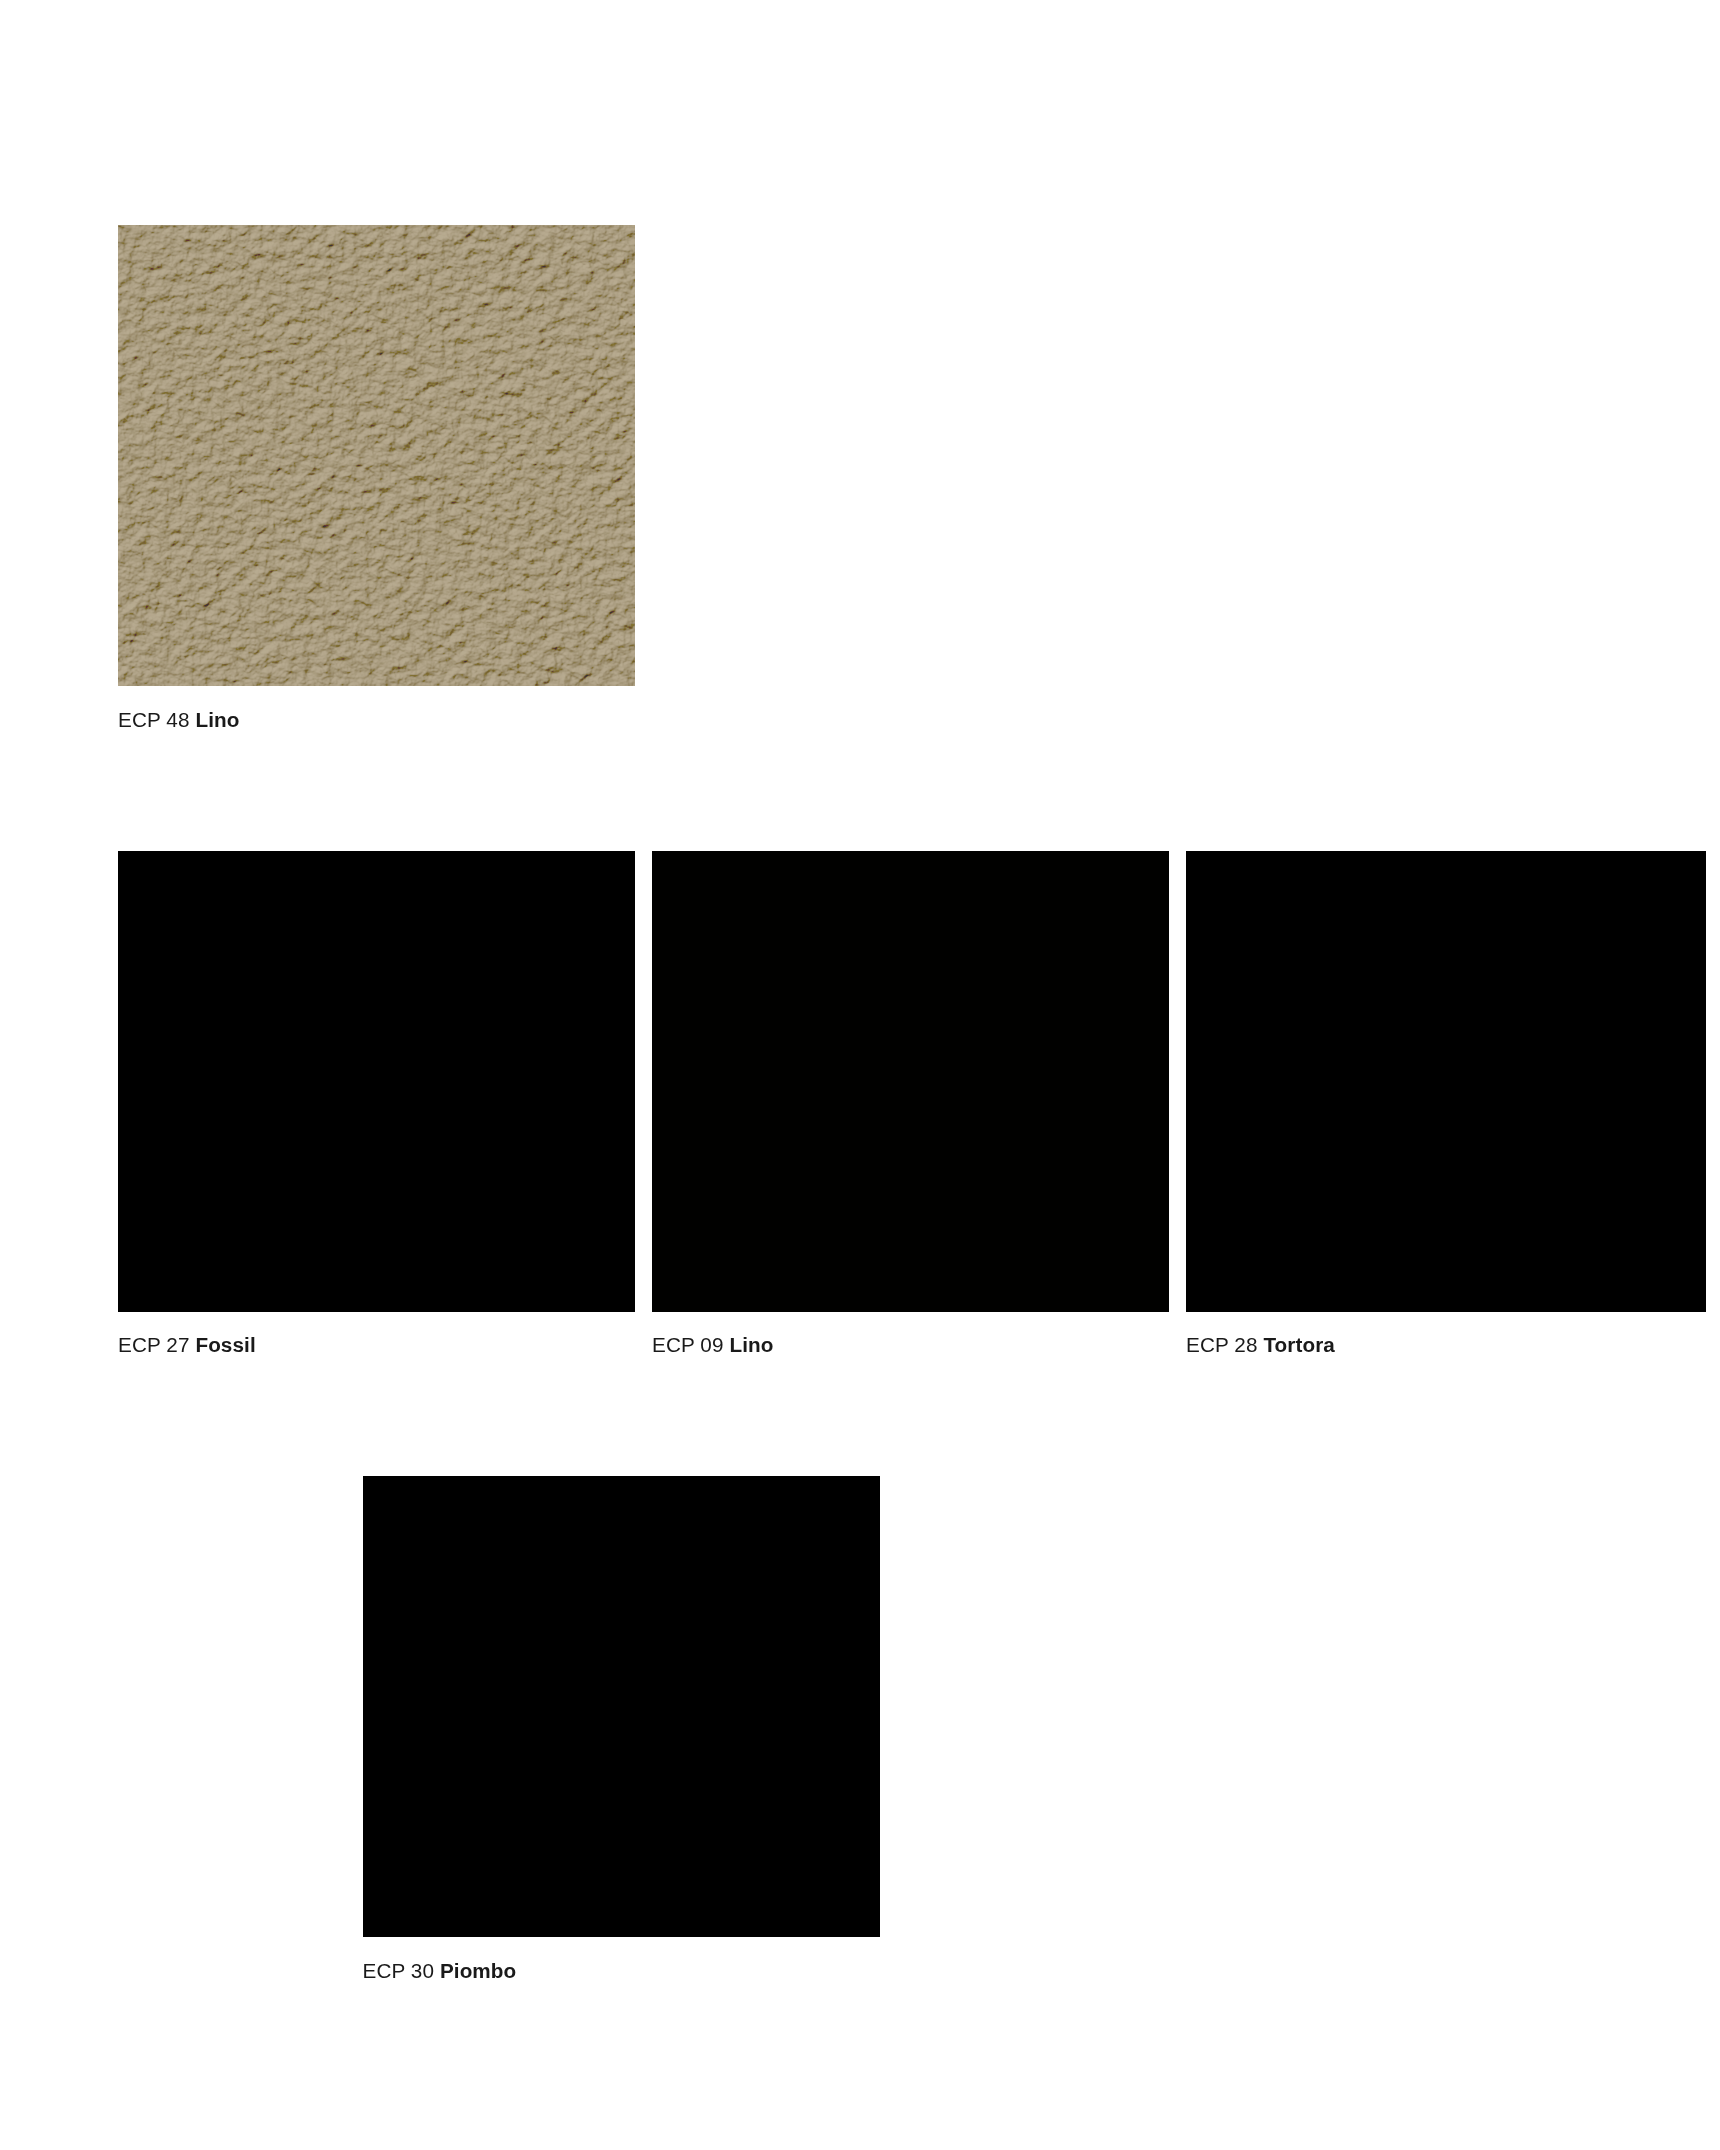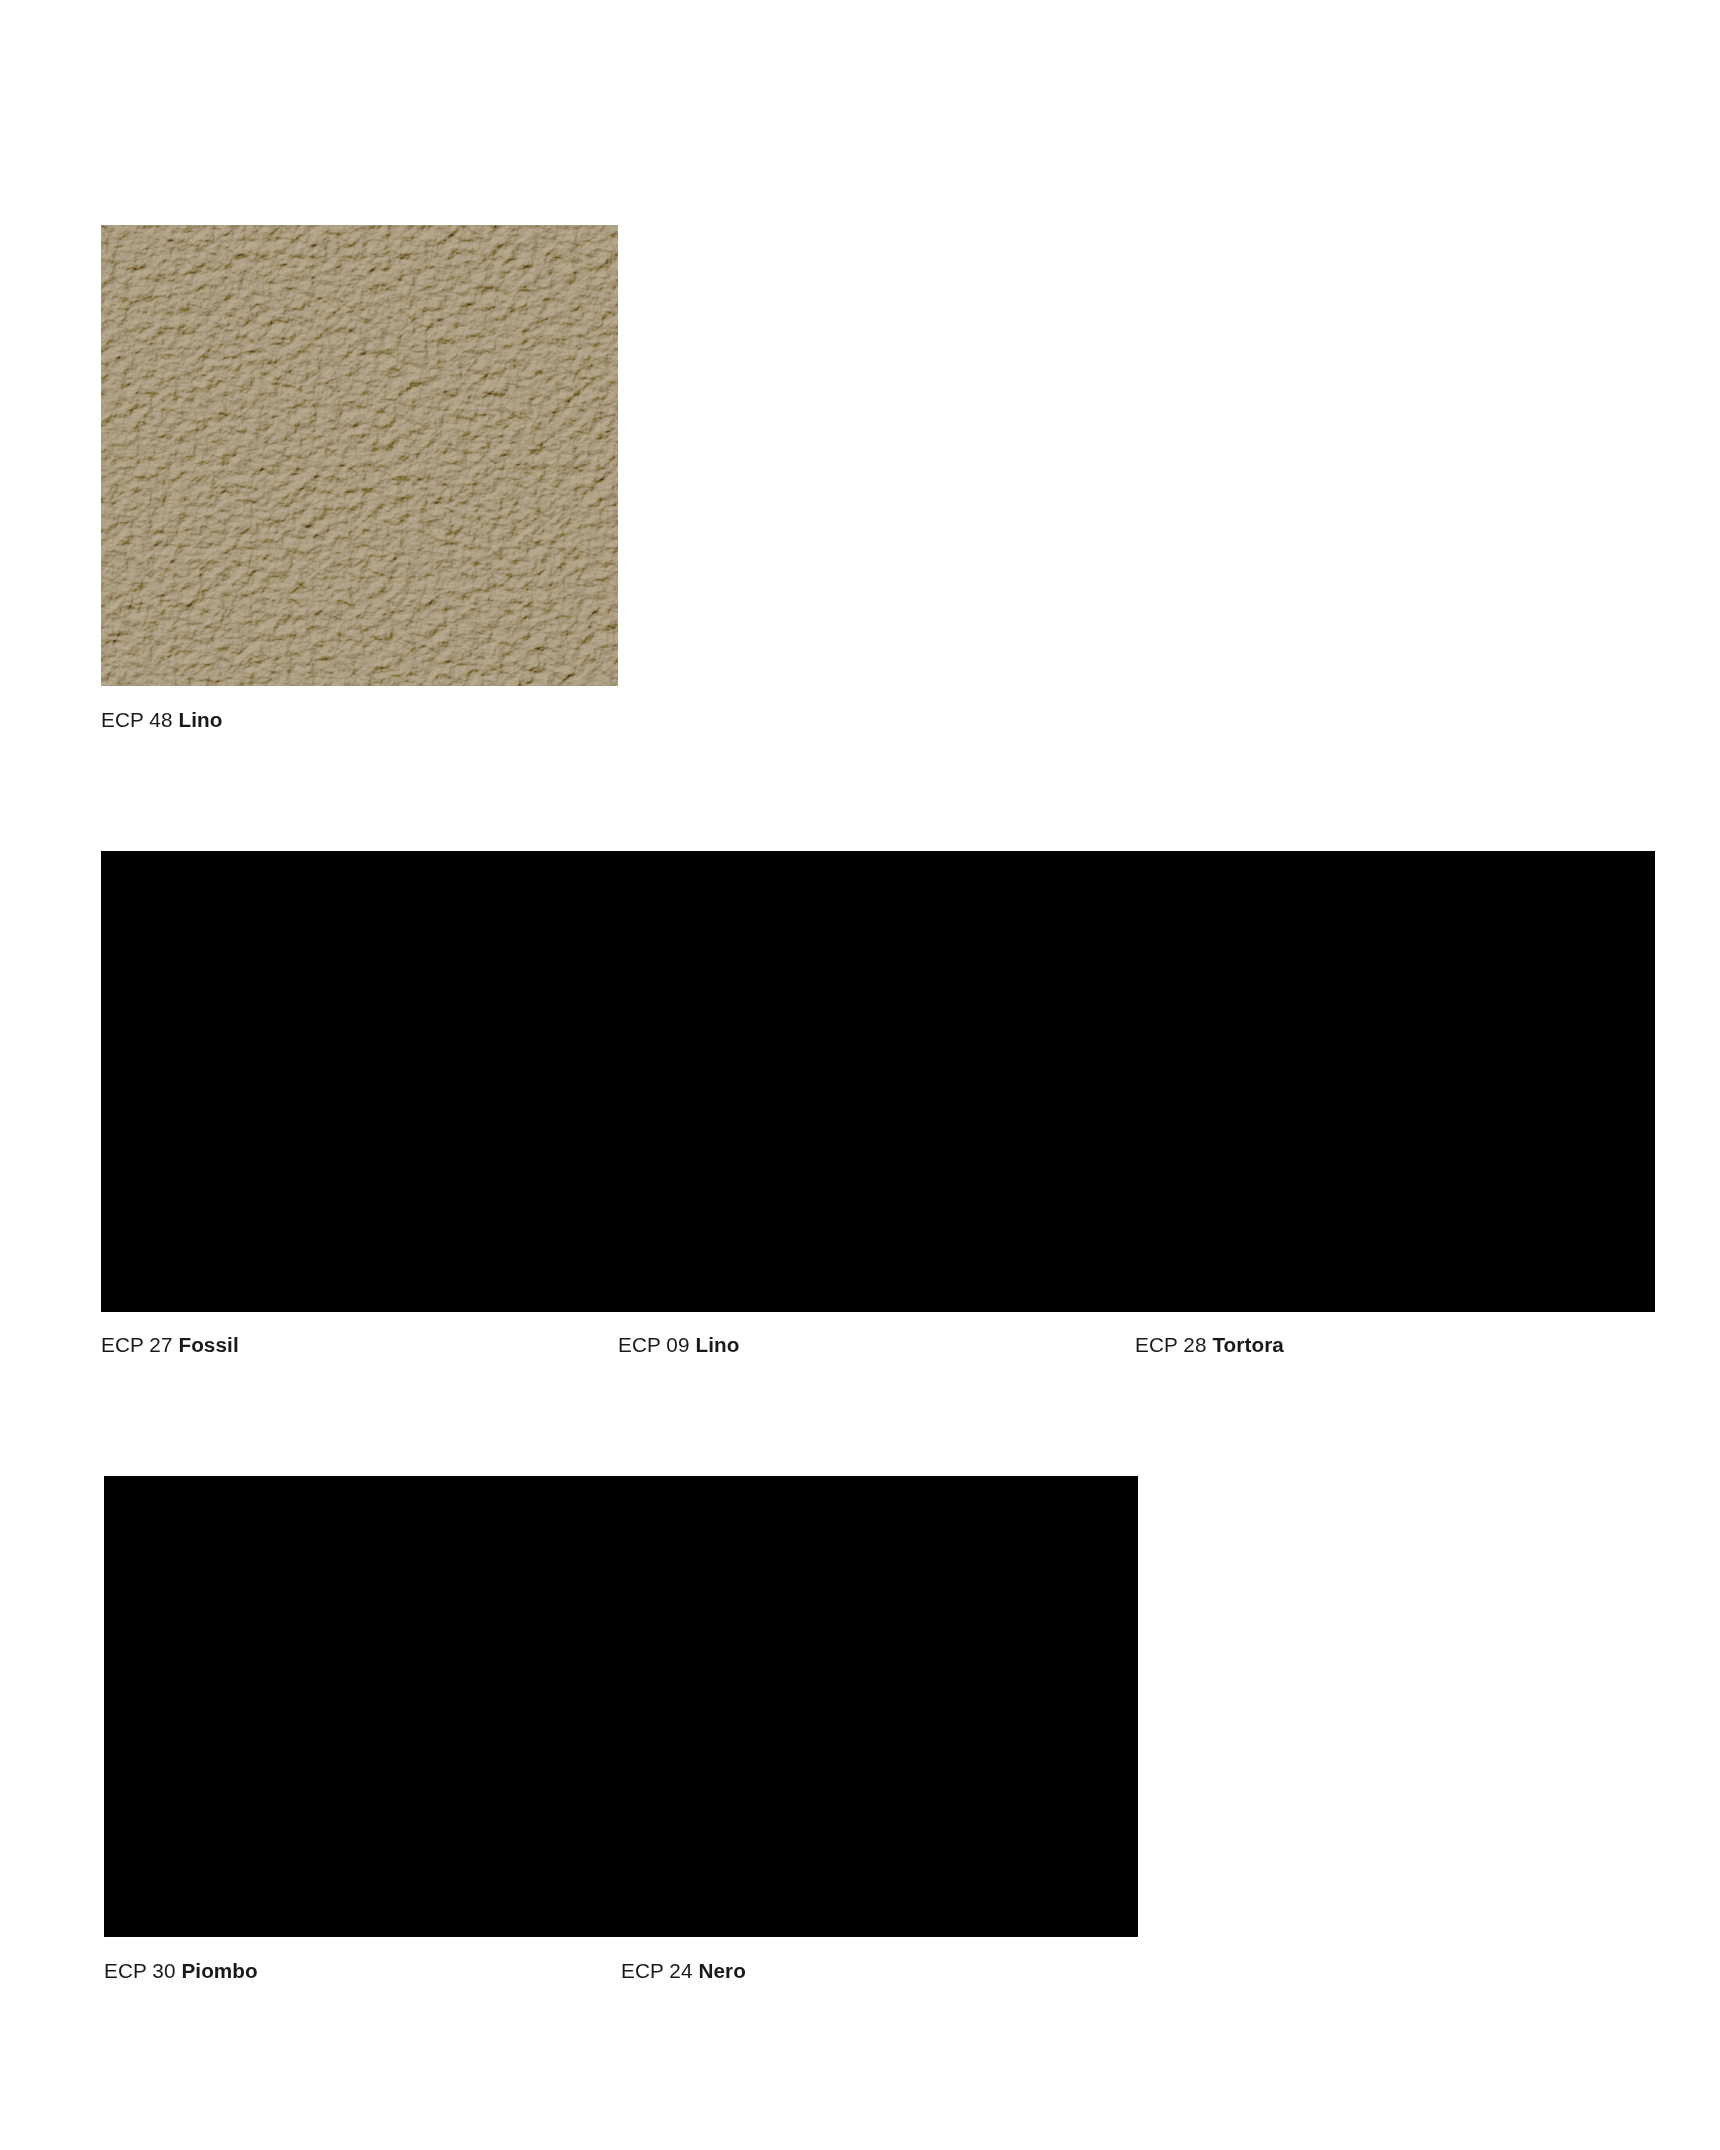--- a/index.html
+++ b/index.html
@@ -38,20 +38,21 @@
     flex-direction: row;
     align-items: flex-start;
     margin-bottom: 119px;
   }
   .swatch-row:last-child { margin-bottom: 0; justify-content: center; }
 
   .swatch-cell {
     position: relative;
     width: 517px;
     flex: 0 0 517px;
+    margin-left: 17px;
   }
   .swatch-cell.wide { width: 520px; flex: 0 0 520px; }
 
   .swatch-tile {
     position: relative;
     width: 100%;
     height: 461px;
     overflow: hidden;
     display: block;
   }
@@ -182,31 +183,20 @@
           <svg class="grain" viewBox="0 0 751 669" preserveAspectRatio="none">
             <rect width="751" height="669" fill="#2b231d"></rect>
             <rect width="751" height="669" fill="#2b231d" filter="url(#f-pebble-medium)"></rect>
           </svg>
         </div>
         <div class="swatch-label">
           <span class="code">ECP 30</span><span>&nbsp;</span><span class="name">Piombo</span>
         </div>
       </div>
 
-      <div class="swatch-cell">
-        <div class="swatch-tile">
-          <svg class="grain" viewBox="0 0 751 669" preserveAspectRatio="none">
-            <rect width="751" height="669" fill="#14100e"></rect>
-            <rect width="751" height="669" fill="#14100e" filter="url(#f-pebble-coarse)"></rect>
-          </svg>
-        </div>
-        <div class="swatch-label">
-          <span class="code">ECP 24</span><span>&nbsp;</span><span class="name">Nero</span>
-        </div>
-      </div>
 
       <div class="swatch-cell wide"></div>
 
     </div>
 
   </div>
 </div>
 
 
 </body></html>

